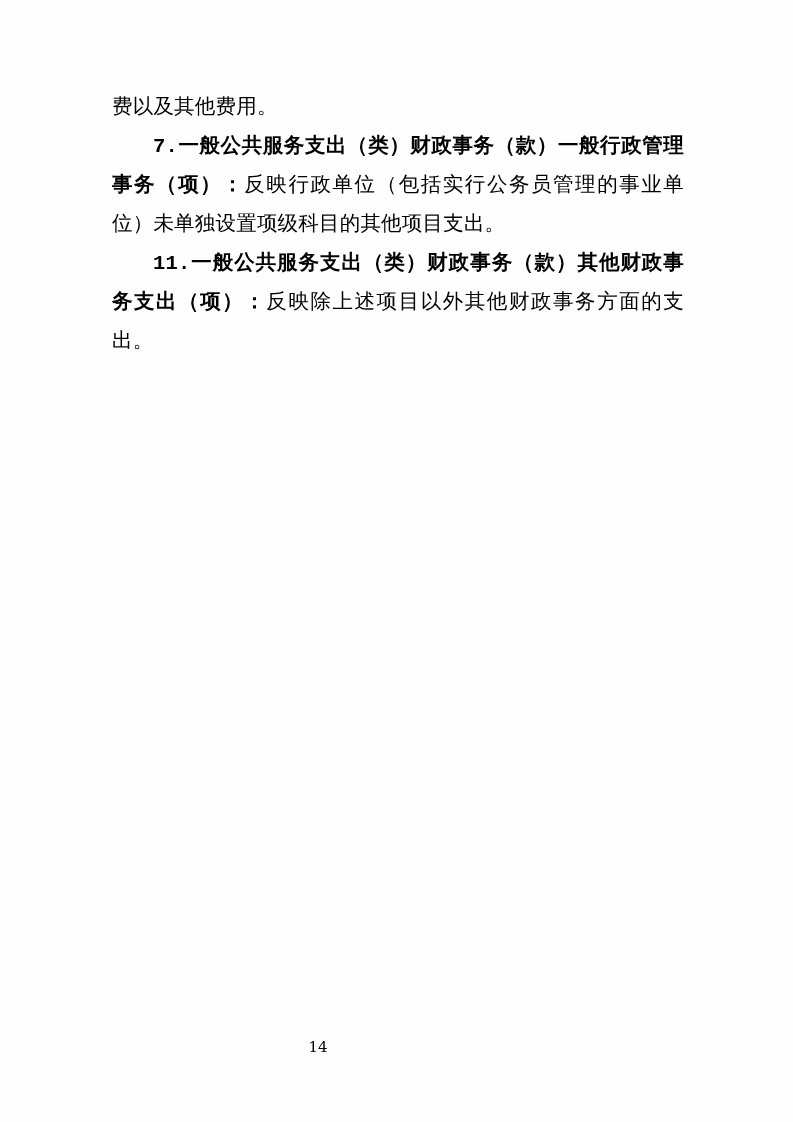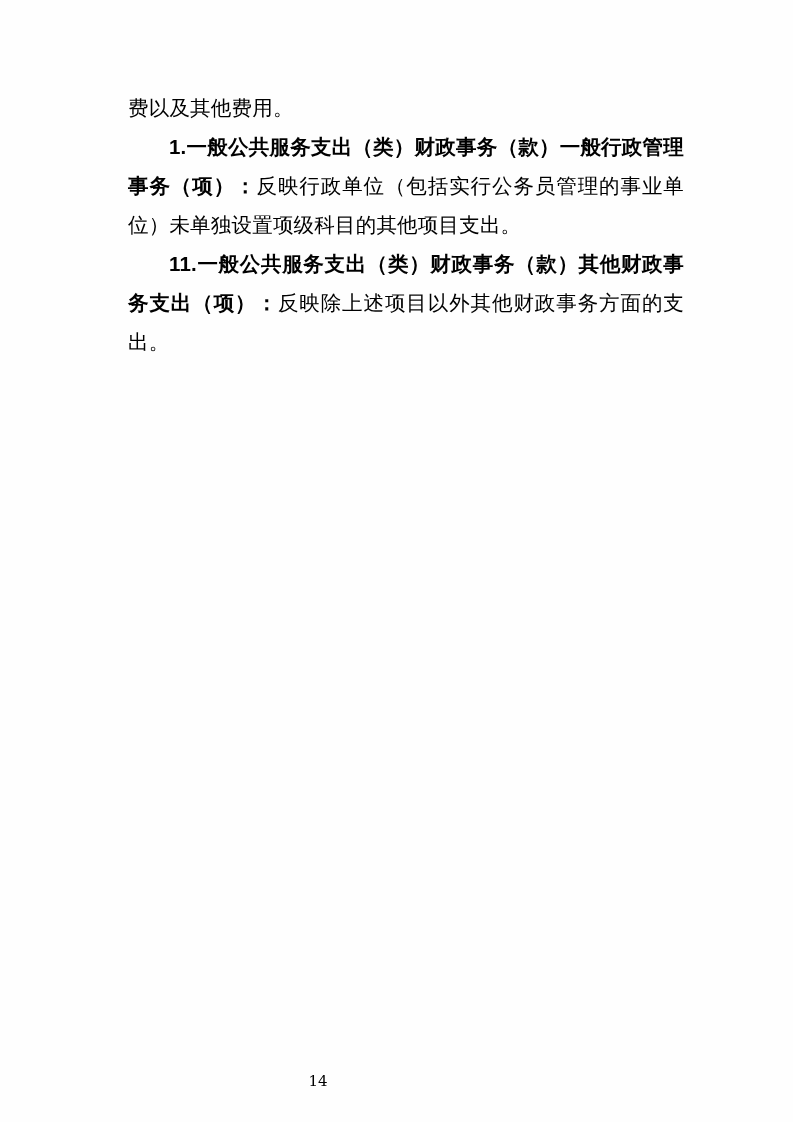--- a/index.html
+++ b/index.html
@@ -23,59 +23,58 @@
     background: #fefefe;
     overflow: hidden;
   }
   .content {
     position: absolute;
     left: 112px;
     top: 88px;
     width: 572px;
   }
   p.para {
-    margin: 0 0 0 16px;
+    margin: 0 0 0 0;
     font-size: 20.5px;
     line-height: 39px;
     text-align: justify;
     text-justify: inter-ideograph;
     letter-spacing: 0.2px;
-    font-family: Liberation Sans, sans-serif;
+    font-family: Liberation Mono, monospace;
   }
   p.indent {
     text-indent: 41px;
   }
   .bold {
     font-weight: bold;
   }
   .pagenum {
     position: absolute;
     left: 0;
     width: 636px;
     top: 1038px;
     text-align: center;
     font-size: 15px;
     font-family: "DejaVu Serif", "Liberation Serif", serif;
     color: #000000;
-    margin-top: 34px;
   }
 </style>
 </head>
 <body>
 
 <div class="page">
 
   <div class="content">
 
     <p class="para"><span class="bold"></span><span>费以及其他费用。</span></p>
 
 
 
 
-    <p class="para indent"><span class="bold">1.一般公共服务支出（类）财政事务（款）一般行政管理事务（项）：</span><span>反映行政单位（包括实行公务员管理的事业单位）未单独设置项级科目的其他项目支出。</span></p>
+    <p class="para indent"><span class="bold">7.一般公共服务支出（类）财政事务（款）一般行政管理事务（项）：</span><span>反映行政单位（包括实行公务员管理的事业单位）未单独设置项级科目的其他项目支出。</span></p>
 
 
     <p class="para indent"><span class="bold">11.一般公共服务支出（类）财政事务（款）其他财政事务支出（项）：</span><span>反映除上述项目以外其他财政事务方面的支出。</span></p>
 
   </div>
 
   <div class="pagenum">14</div>
 
 </div>
 

